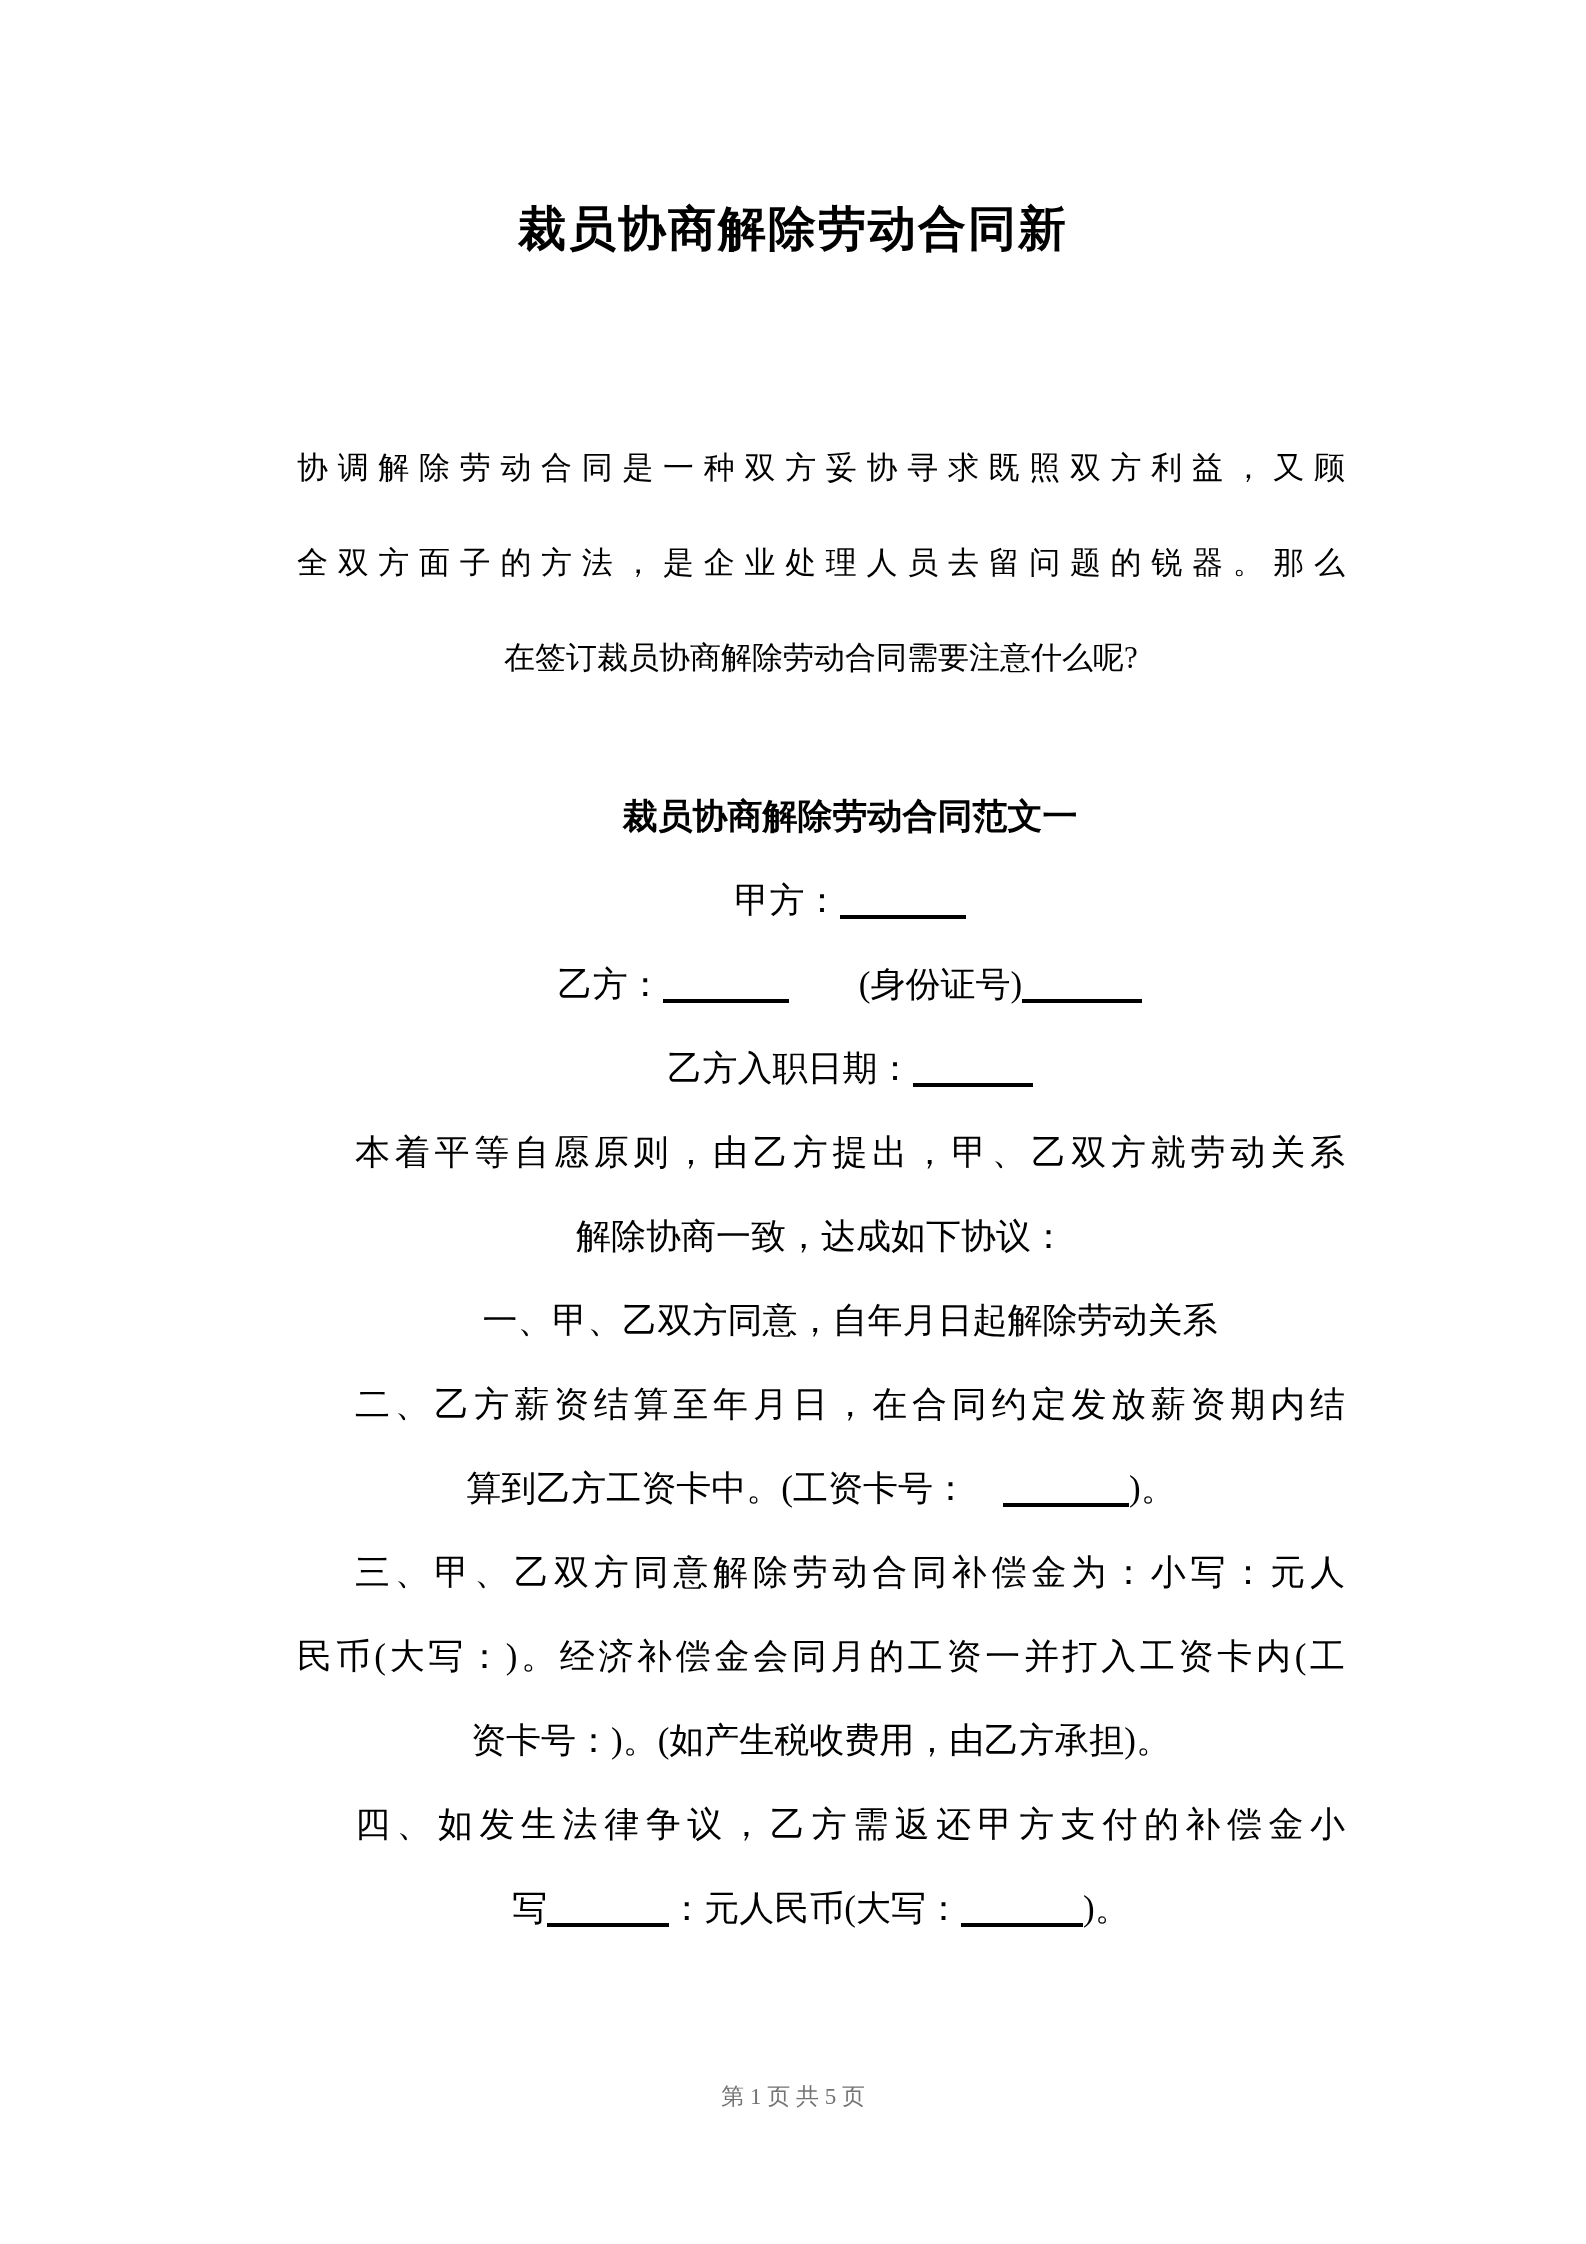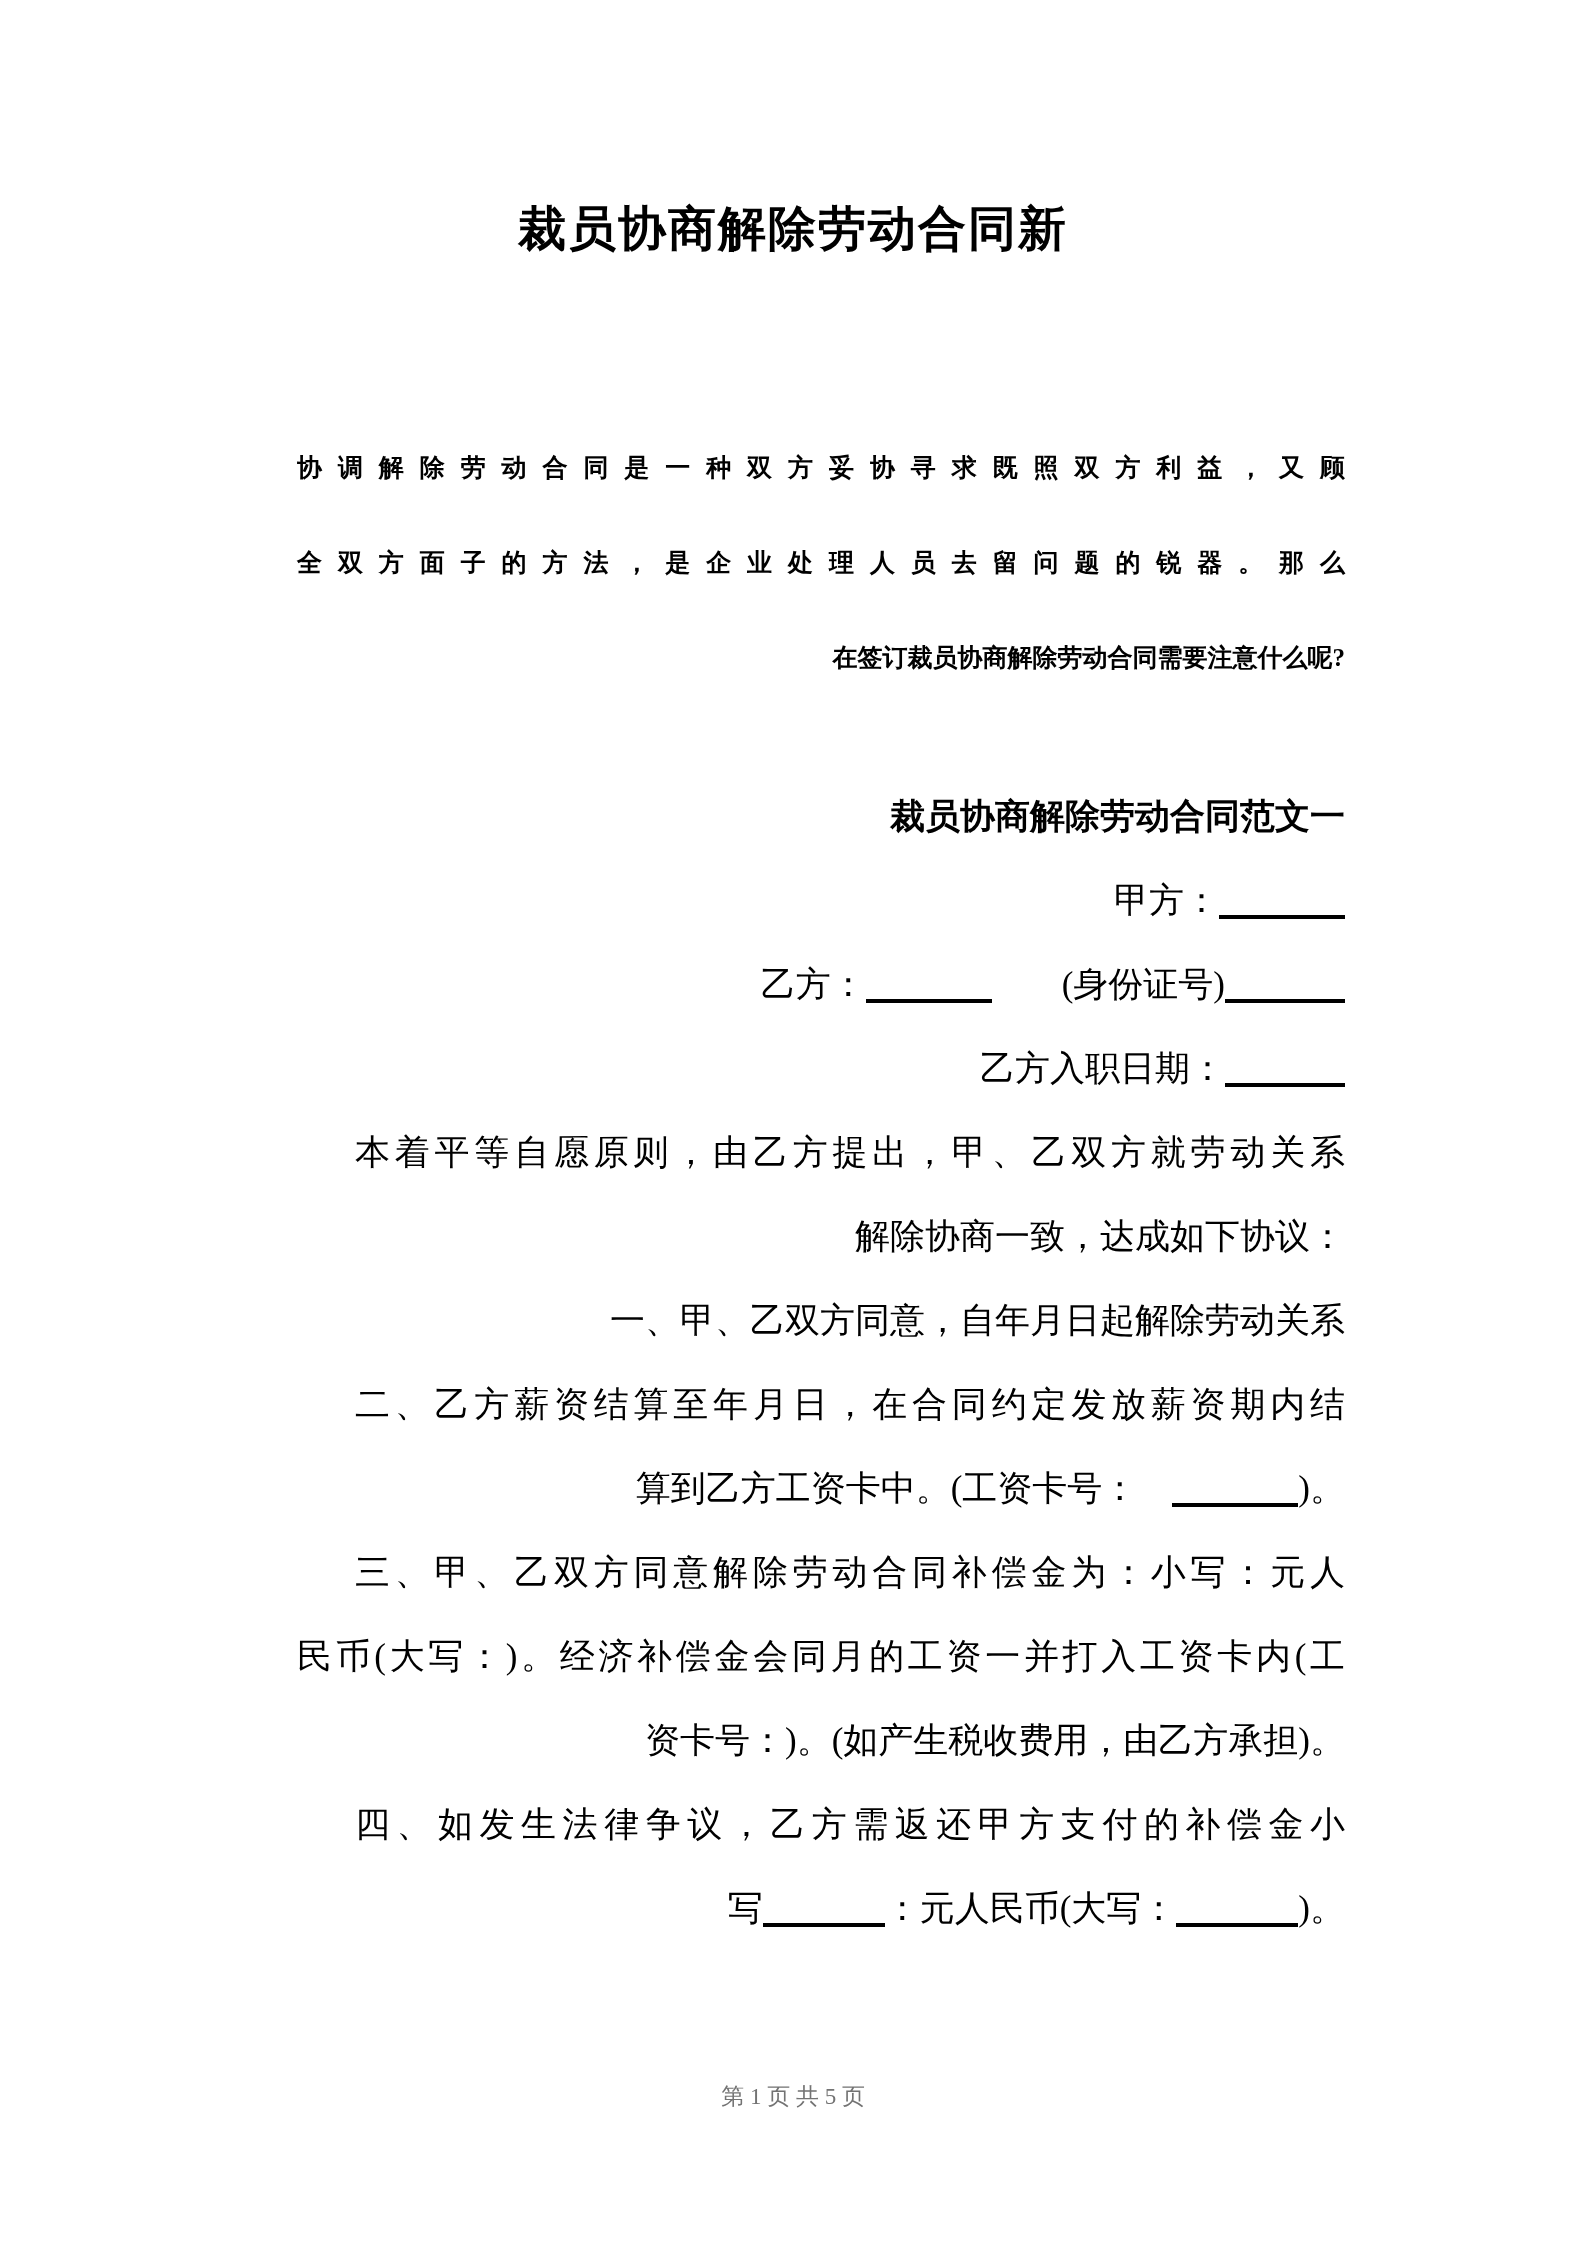--- a/index.html
+++ b/index.html
@@ -26,34 +26,33 @@
     font-size: 48px;
     line-height: 54px;
     font-weight: bold;
     letter-spacing: 2px;
   }
   .intro {
     position: absolute;
     top: 420px;
     left: 297px;
     width: 1048px;
-    font-size: 25px;
+    font-size: 31px;
     line-height: 95px;
-    font-weight: bold;
   }
   .contract {
     position: absolute;
     top: 775px;
     left: 297px;
     width: 1048px;
     font-size: 35px;
     line-height: 84px;
   }
   .tline {
-    text-align: right;
+    text-align: center;
     white-space: nowrap;
   }
   .tline.just {
     white-space: normal;
     text-align: justify;
     text-align-last: justify;
     text-justify: inter-character;
   }
   .tline.ind { text-indent: 58px; }
   .tline.bold { font-weight: bold; }

